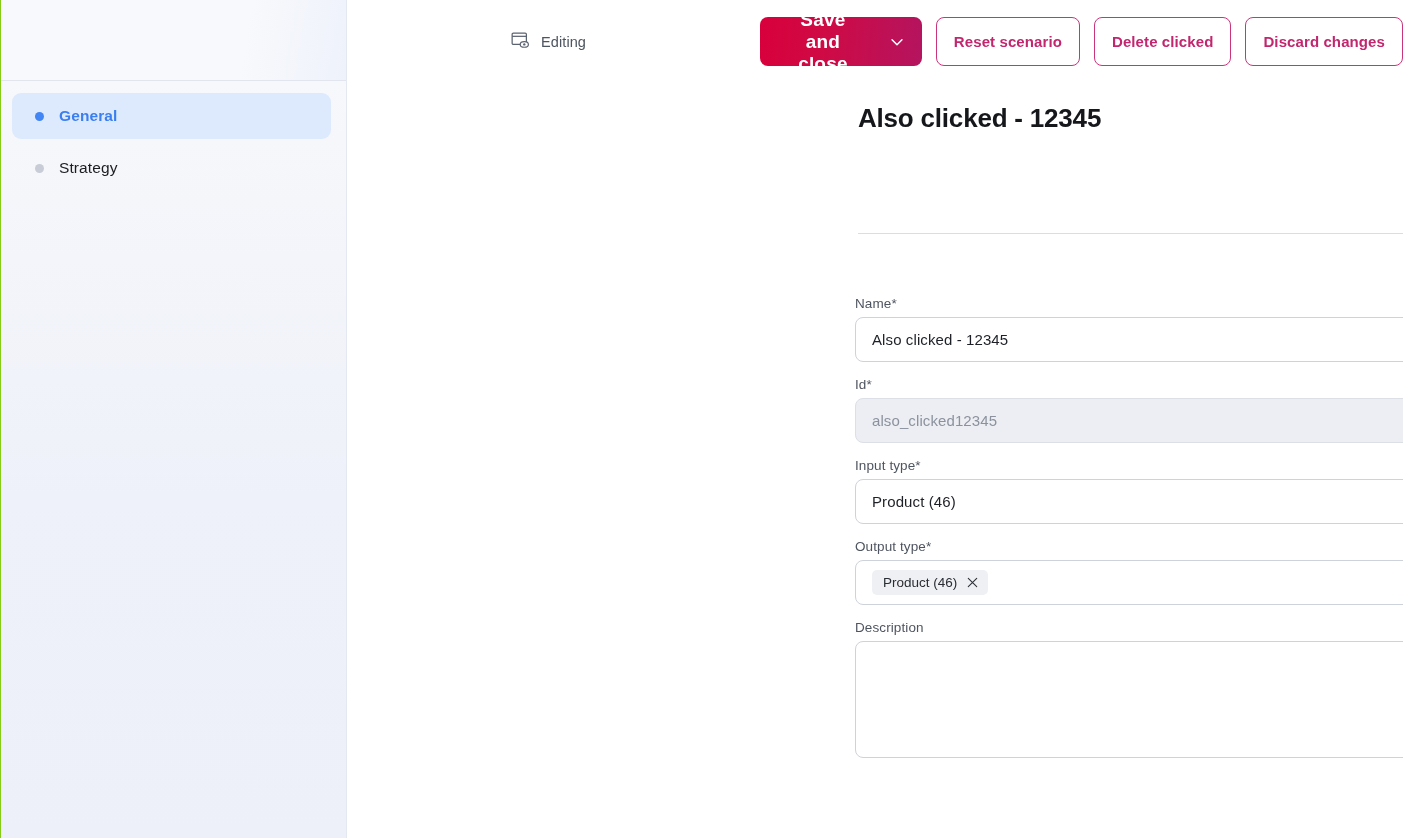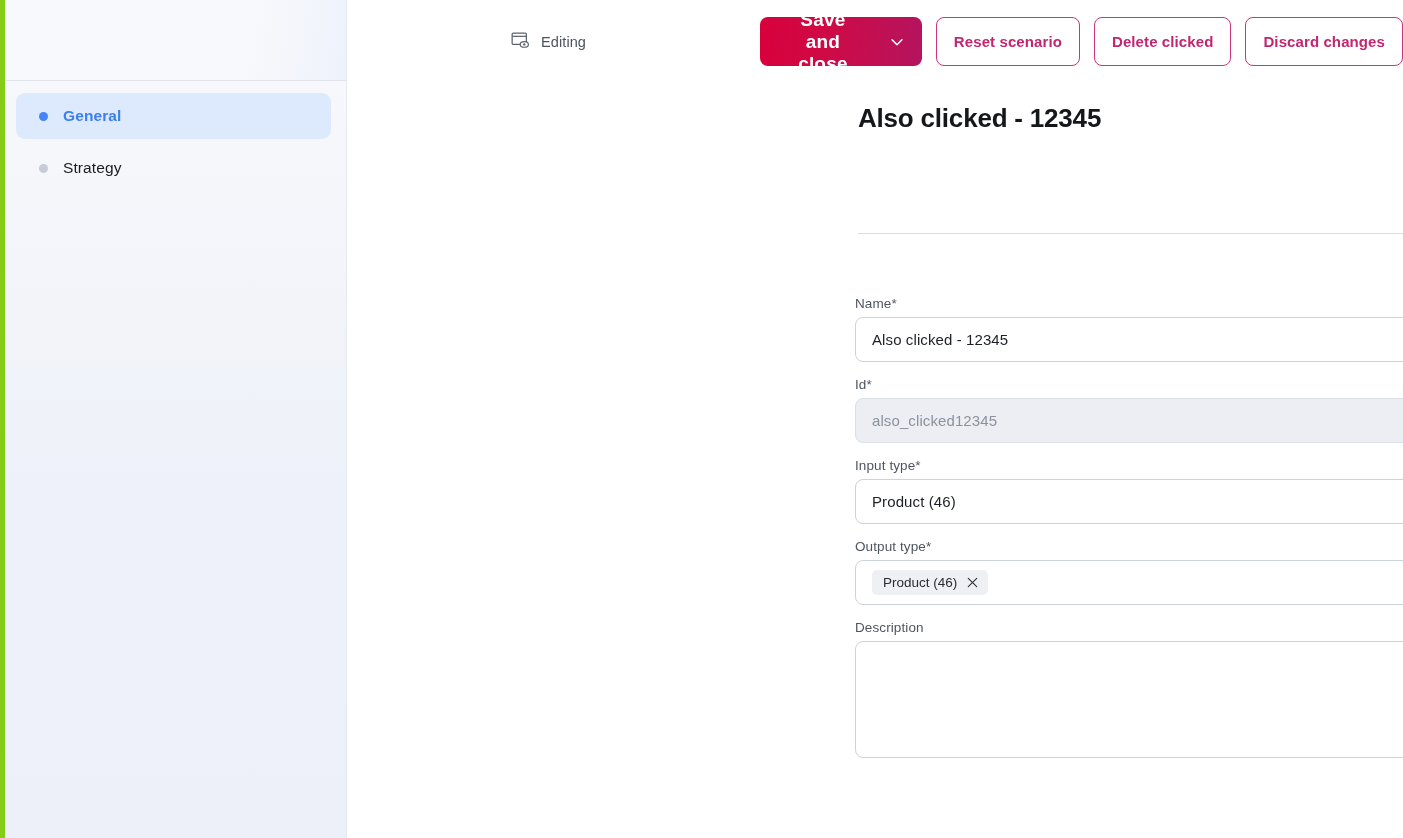--- a/index.html
+++ b/index.html
@@ -22,21 +22,21 @@
   }
 
   
   .sidebar {
     position: relative;
     width: 347px;
     height: 838px;
     flex: 0 0 347px;
     background: #f7f8fb;
     border-right: 1px solid #e4e8f0;
-    border-left: 5px solid #84cc16;
+    border-left: 1px solid #84cc16;
     display: flex;
     flex-direction: column;
   }
   .sidebar-header {
     height: 81px;
     flex: 0 0 81px;
     border-bottom: 1px solid #e2e5ed;
     background: linear-gradient(100deg, #f8f9fc 0%, #f8f9fc 70%, #eef2fb 100%);
   }
   .sidebar-nav {

